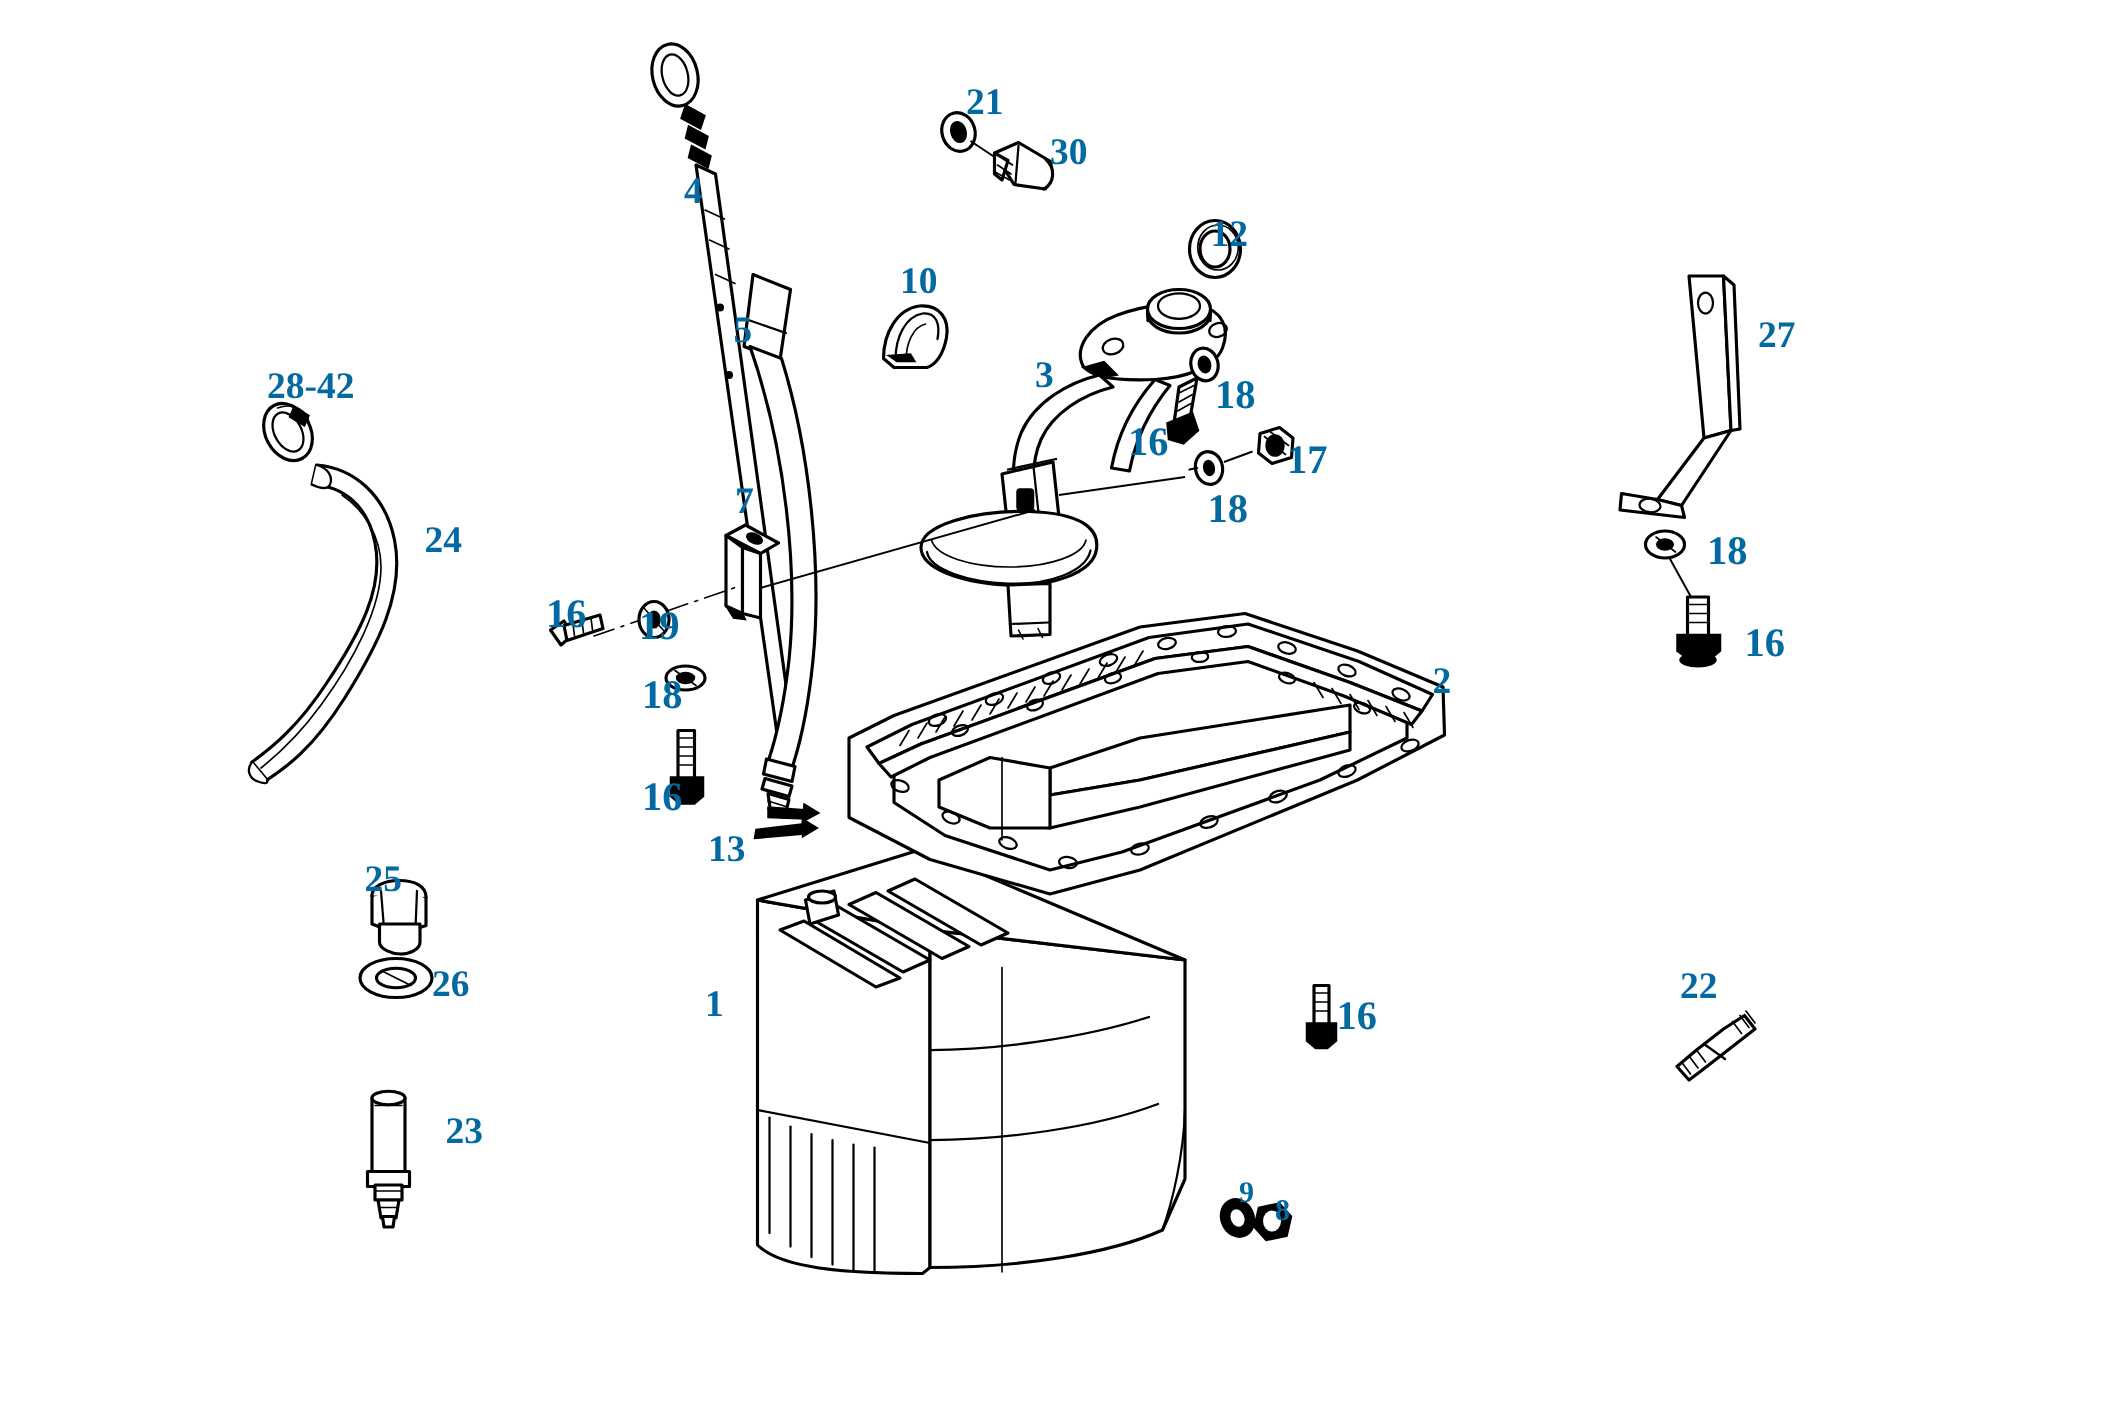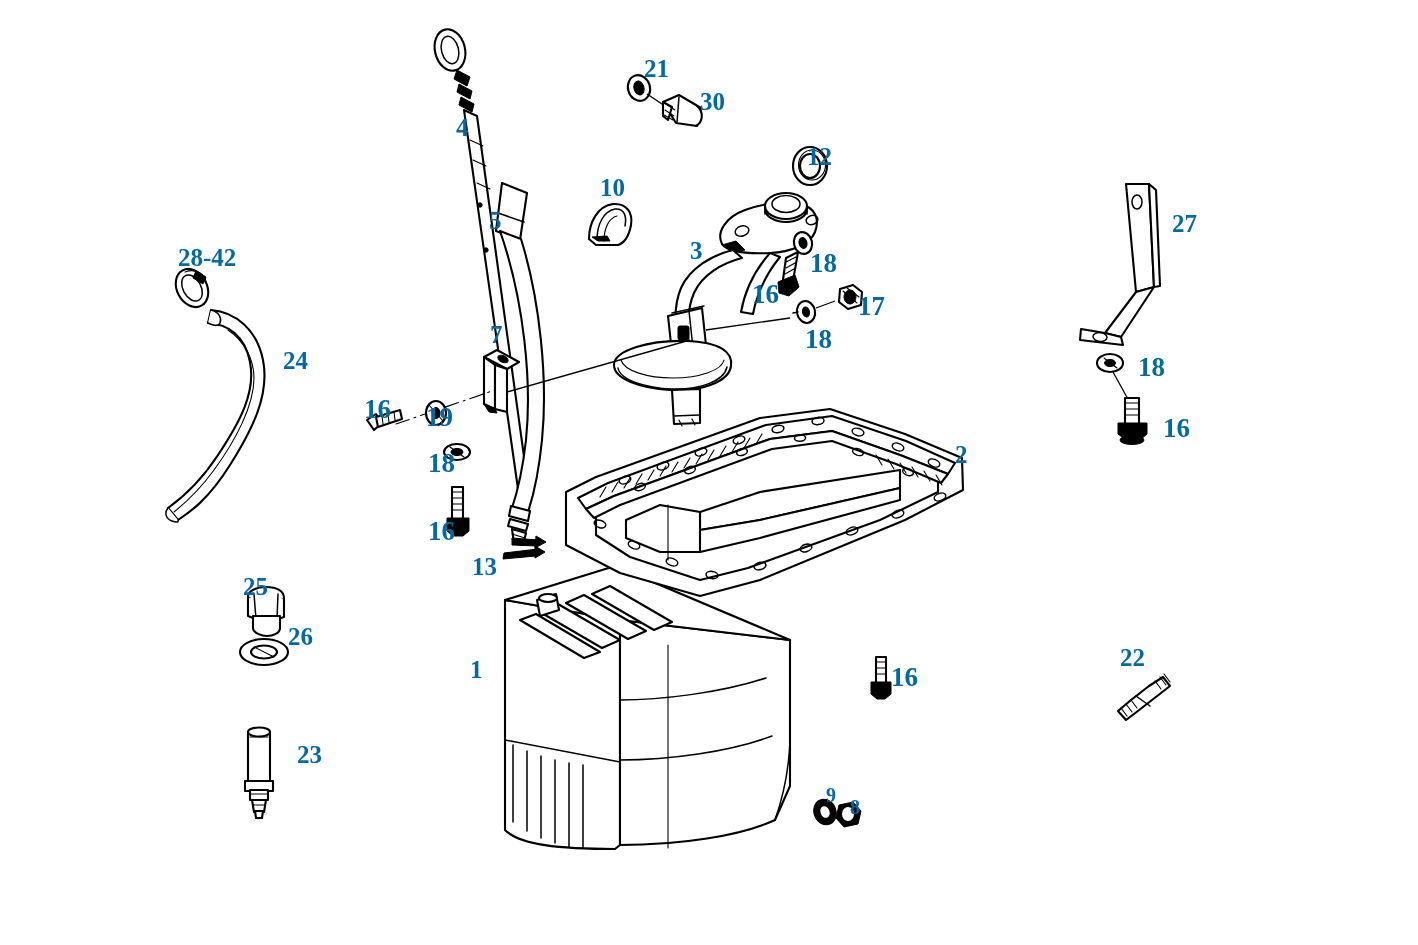--- a/index.html
+++ b/index.html
@@ -482,18 +482,18 @@
       <div class="callout s-md" style="left: 805px; top: 326px;">18</div>
       <div class="callout s-md" style="left: 810px; top: 250px;">18</div>
       <div class="callout s-md" style="left: 1138px; top: 354px;">18</div>
       <div class="callout s-md" style="left: 426px; top: 404px;">19</div>
       <div class="callout s-lg" style="left: 700px; top: 89px;">30</div>
       <div class="callout s-lg" style="left: 644px; top: 56px;">21</div>
       <div class="callout s-lg" style="left: 1120px; top: 645px;">22</div>
       <div class="callout s-lg" style="left: 297px; top: 742px;">23</div>
       <div class="callout s-lg" style="left: 283px; top: 348px;">24</div>
       <div class="callout s-lg" style="left: 243px; top: 574px;">25</div>
-      <div class="callout s-lg" style="left: 288px; top: 624px; text-align: right;">26</div>
+      <div class="callout s-lg" style="left: 288px; top: 644px; text-align: right;">26</div>
       <div class="callout s-lg" style="left: 1172px; top: 211px; text-align: center;">27</div>
       <div class="callout s-lg" style="left: 178px; top: 245px;">28-42</div>
     </div>
 
 </div>
 
 </body></html>

